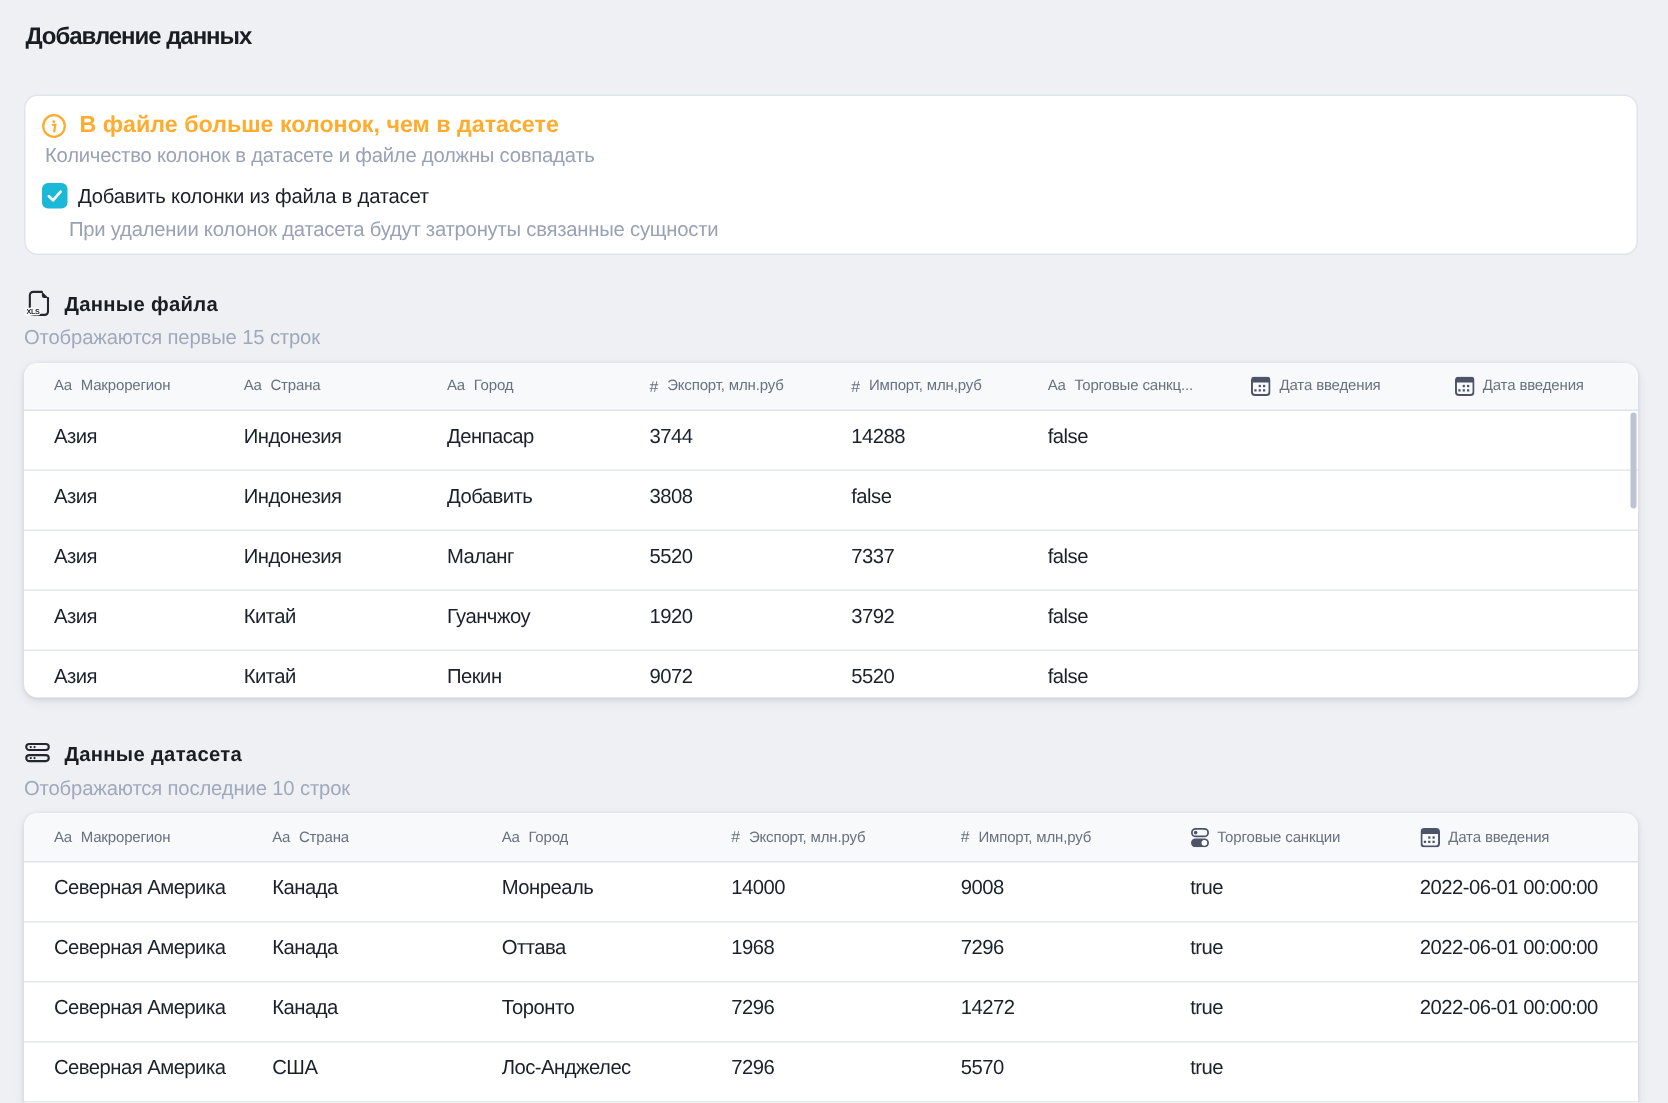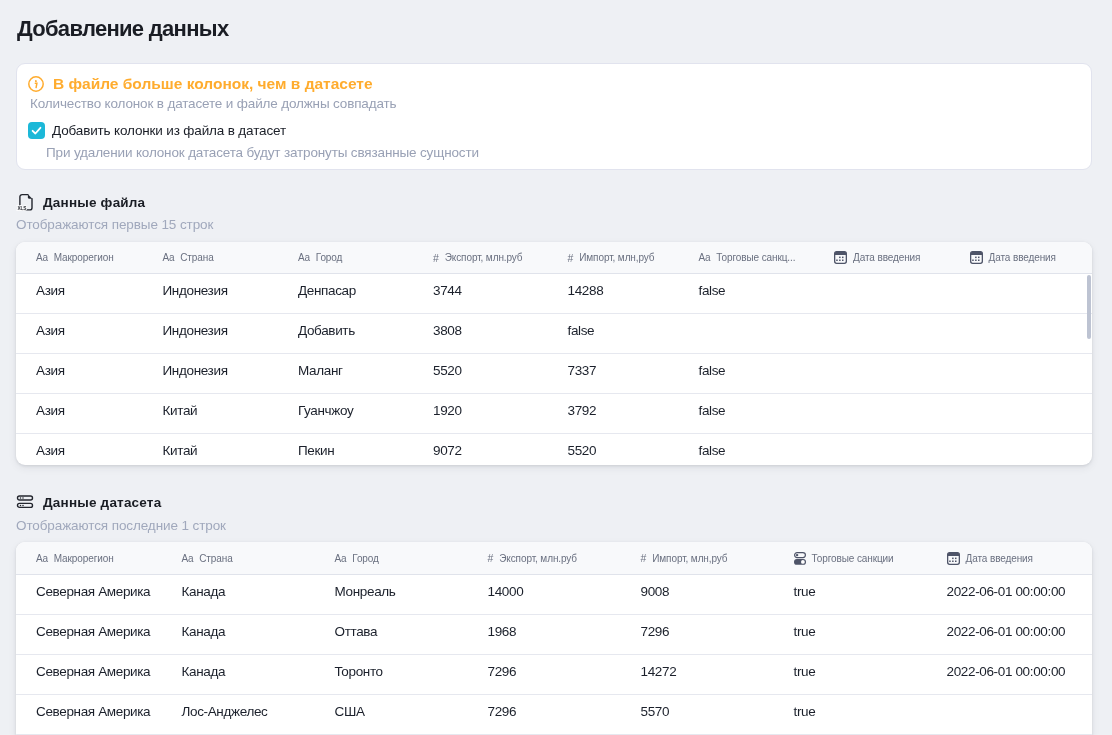--- a/index.html
+++ b/index.html
@@ -1,18 +1,18 @@
 <!DOCTYPE html>
 <html lang="ru"><head>
 <meta charset="utf-8">
 <style>
   html,body{margin:0;padding:0;}
   body{width:1112px;height:735px;background:#eef0f4;font-family:"Liberation Sans",sans-serif;overflow:hidden;position:relative;-webkit-font-smoothing:antialiased;}
   .abs{position:absolute;}
-  h1{position:absolute;left:17px;top:16px;margin:0;font-size:22px;font-weight:700;color:#1a1d24;letter-spacing:-0.7px;}
+  h1{position:absolute;left:17px;top:16px;margin:0;font-size:16px;font-weight:700;color:#1a1d24;letter-spacing:-0.7px;}
   
   .warncard{position:absolute;left:16px;top:63px;width:1076px;height:107px;background:#fff;border:1px solid #e1e3ee;border-radius:9px;box-sizing:border-box;}
   .warntitle{position:absolute;left:53px;top:76px;height:16px;line-height:16px;font-size:15.5px;font-weight:700;color:#ffac2e;letter-spacing:0;}
   .gline1{position:absolute;left:30px;top:96px;height:16px;line-height:16px;font-size:13.5px;color:#99a1b5;letter-spacing:-0.15px;}
   .cbx{position:absolute;left:28px;top:122px;width:17px;height:17px;background:#1cb8d8;border-radius:4px;}
   .cblabel{position:absolute;left:52px;top:122px;height:17px;line-height:17px;font-size:13.5px;color:#1a1e27;letter-spacing:-0.15px;}
   .gline2{position:absolute;left:46px;top:145px;height:16px;line-height:16px;font-size:13.5px;color:#99a1b5;letter-spacing:-0.15px;}
   
   .sechead{position:absolute;display:flex;align-items:center;gap:9px;font-size:13.5px;font-weight:700;color:#1a1d24;letter-spacing:0.2px;}
   .subtext{position:absolute;font-size:13.5px;color:#a0a8bc;letter-spacing:-0.1px;}
@@ -166,21 +166,21 @@
   <svg width="18" height="18" viewBox="0 0 18 18" fill="none">
     <rect x="1.5" y="3.0" width="15" height="4.0" rx="2.0" stroke="#23262e" stroke-width="1.4"></rect>
     <rect x="1.5" y="10.4" width="15" height="4.0" rx="2.0" stroke="#23262e" stroke-width="1.4"></rect>
     <circle cx="4.5" cy="5.0" r="0.75" fill="#23262e"></circle>
       <circle cx="7" cy="5.0" r="0.75" fill="#23262e"></circle>
     <circle cx="4.5" cy="12.4" r="0.75" fill="#23262e"></circle>
       <circle cx="7" cy="12.4" r="0.75" fill="#23262e"></circle>
   </svg>
   <span>Данные датасета</span>
 </div>
-<div class="subtext" style="left:16px;top:518px;">Отображаются последние 1 строк</div>
+<div class="subtext" style="left:16px;top:518px;">Отображаются последние 10 строк</div>
 
 <div class="tcard" style="top:542px;height:200px;">
   <div class="thead" style="height:33px;">
     <div class="th" style="width:153.5px">
         <span class="aa">Аа</span>
         <span>Макрорегион</span>
       </div>
     <div class="th" style="width:153px">
         <span class="aa">Аа</span>
         <span>Страна</span>
@@ -241,20 +241,20 @@
     <div class="td" style="width:153.5px">Северная Америка</div>
       <div class="td" style="width:153px">Канада</div>
       <div class="td" style="width:153px">Торонто</div>
       <div class="td" style="width:153px">7296</div>
       <div class="td" style="width:153px">14272</div>
       <div class="td" style="width:153px">true</div>
       <div class="td" style="width:157.5px">2022-06-01 00:00:00</div>
   </div>
   <div class="row">
     <div class="td" style="width:153.5px">Северная Америка</div>
+      <div class="td" style="width:153px">США</div>
       <div class="td" style="width:153px">Лос-Анджелес</div>
-      <div class="td" style="width:153px">США</div>
       <div class="td" style="width:153px">7296</div>
       <div class="td" style="width:153px">5570</div>
       <div class="td" style="width:153px">true</div>
   </div>
 
 </div>
 
 </body></html>

